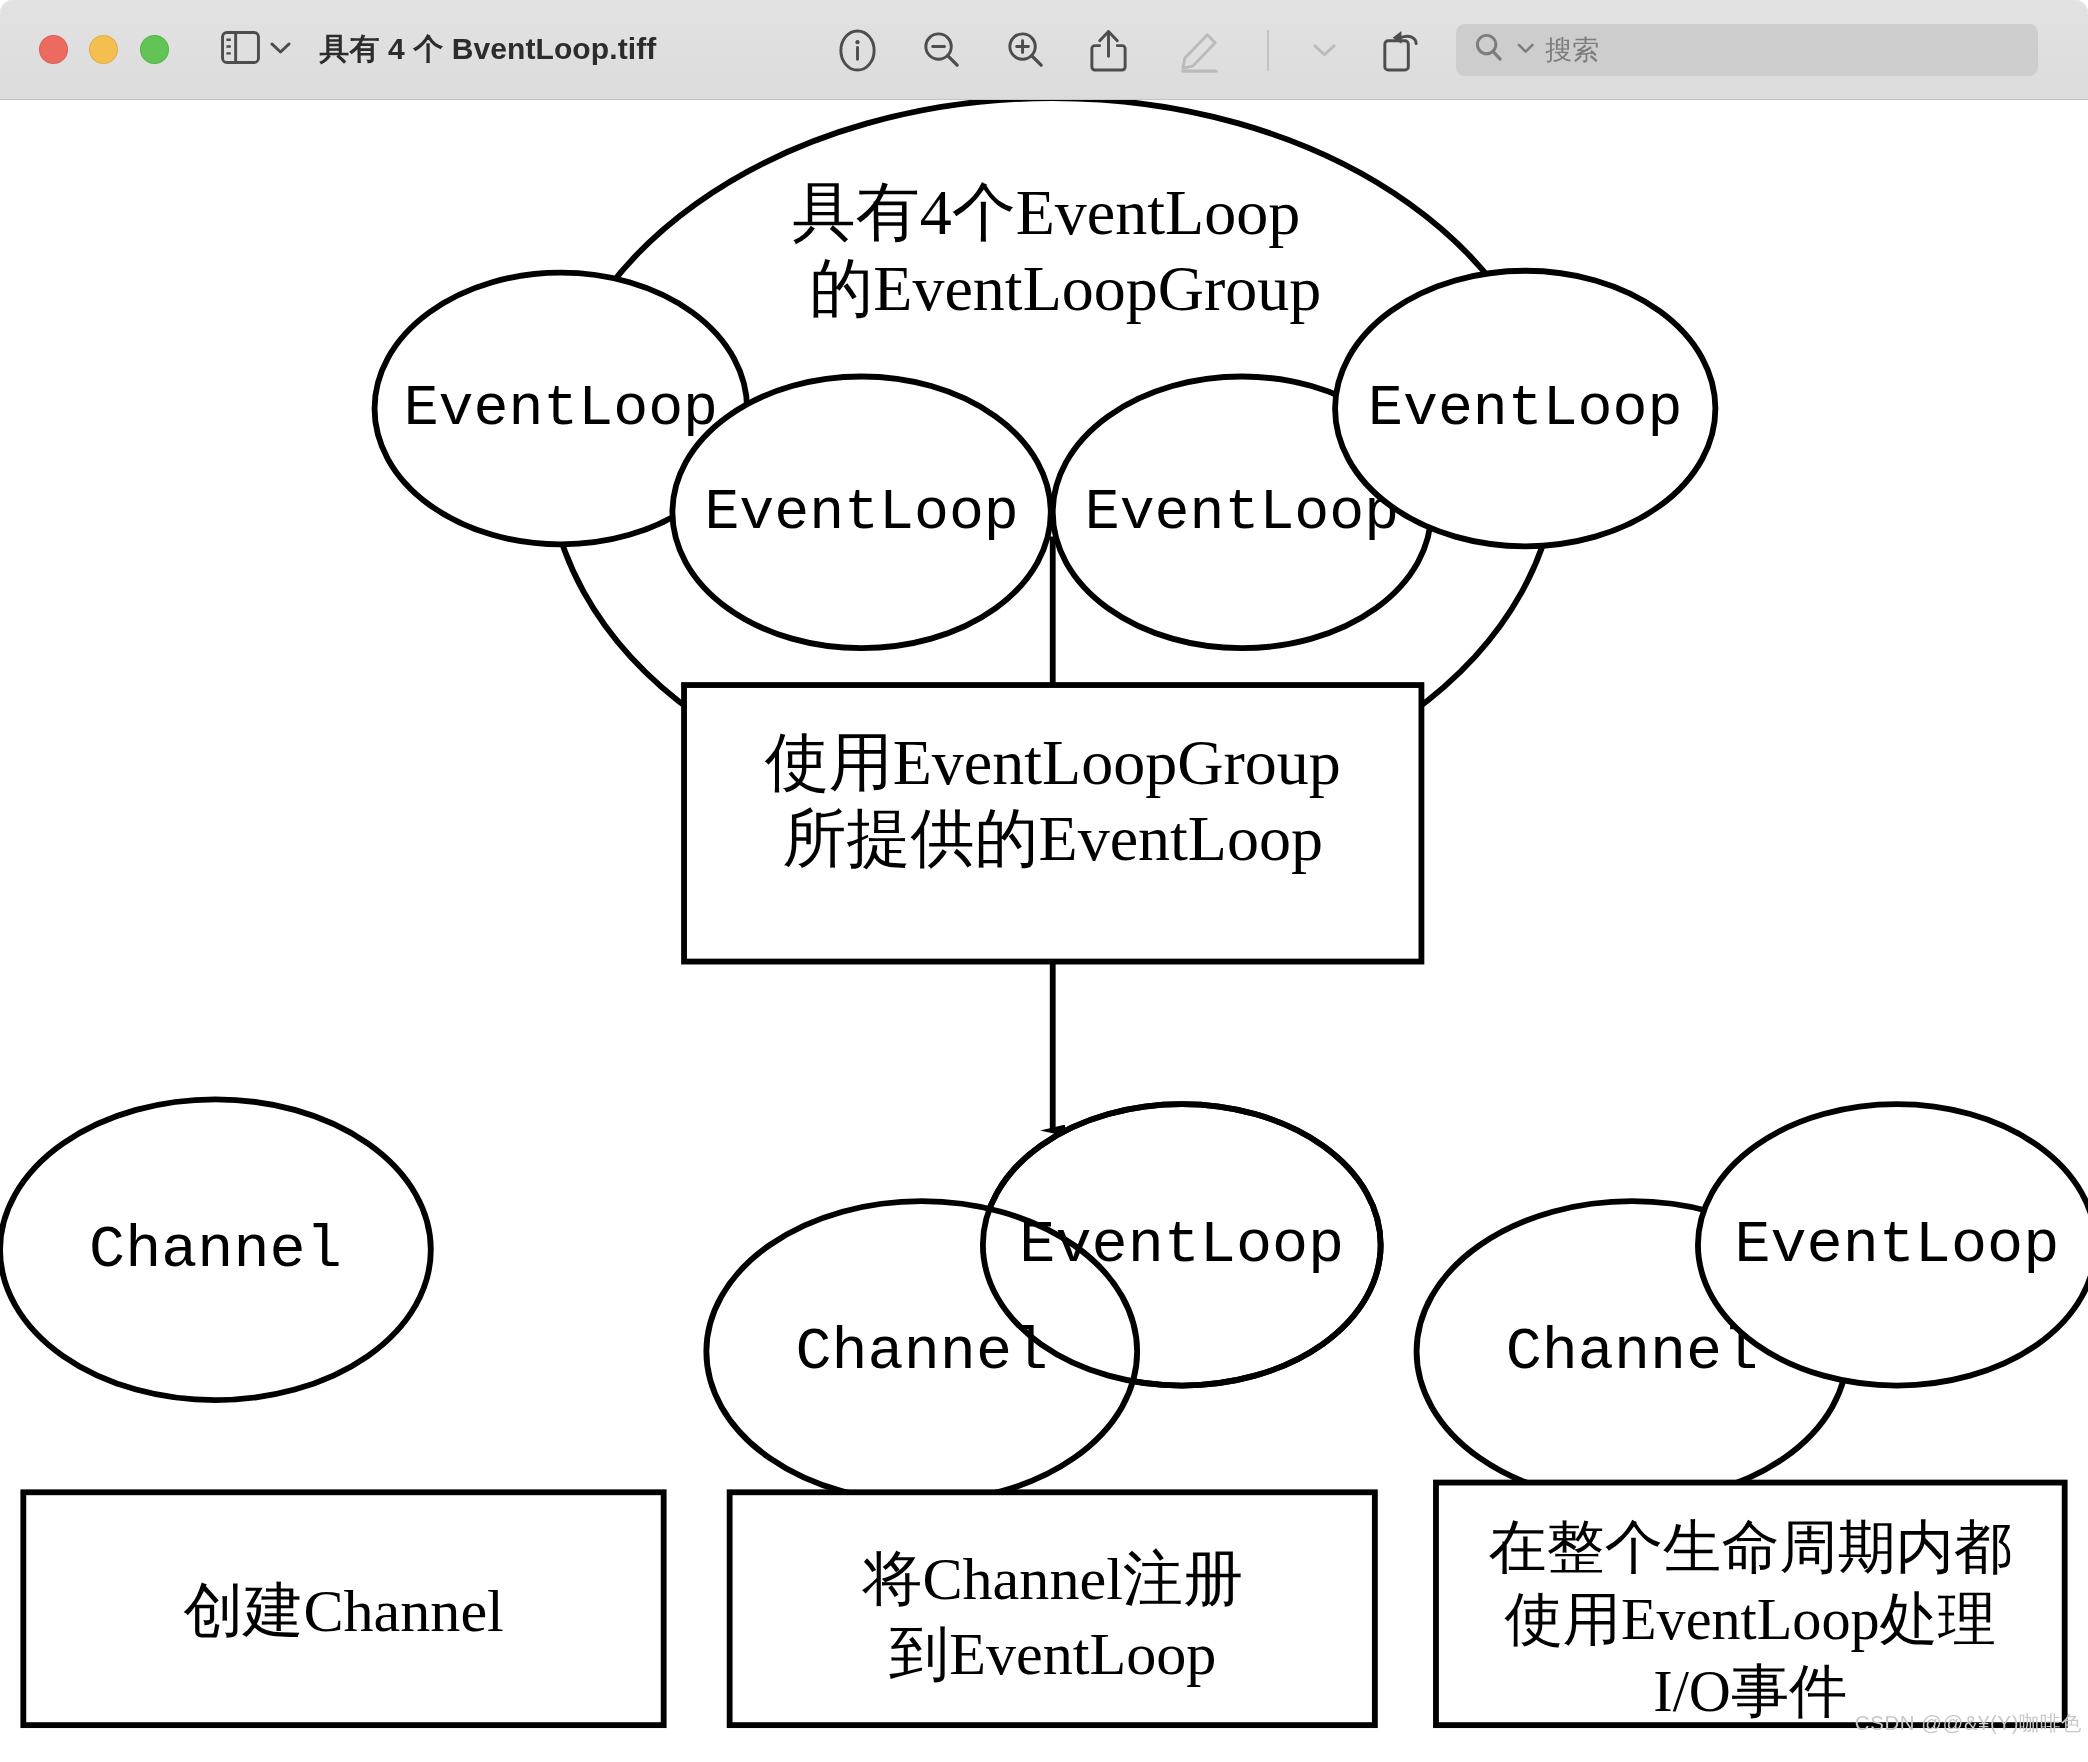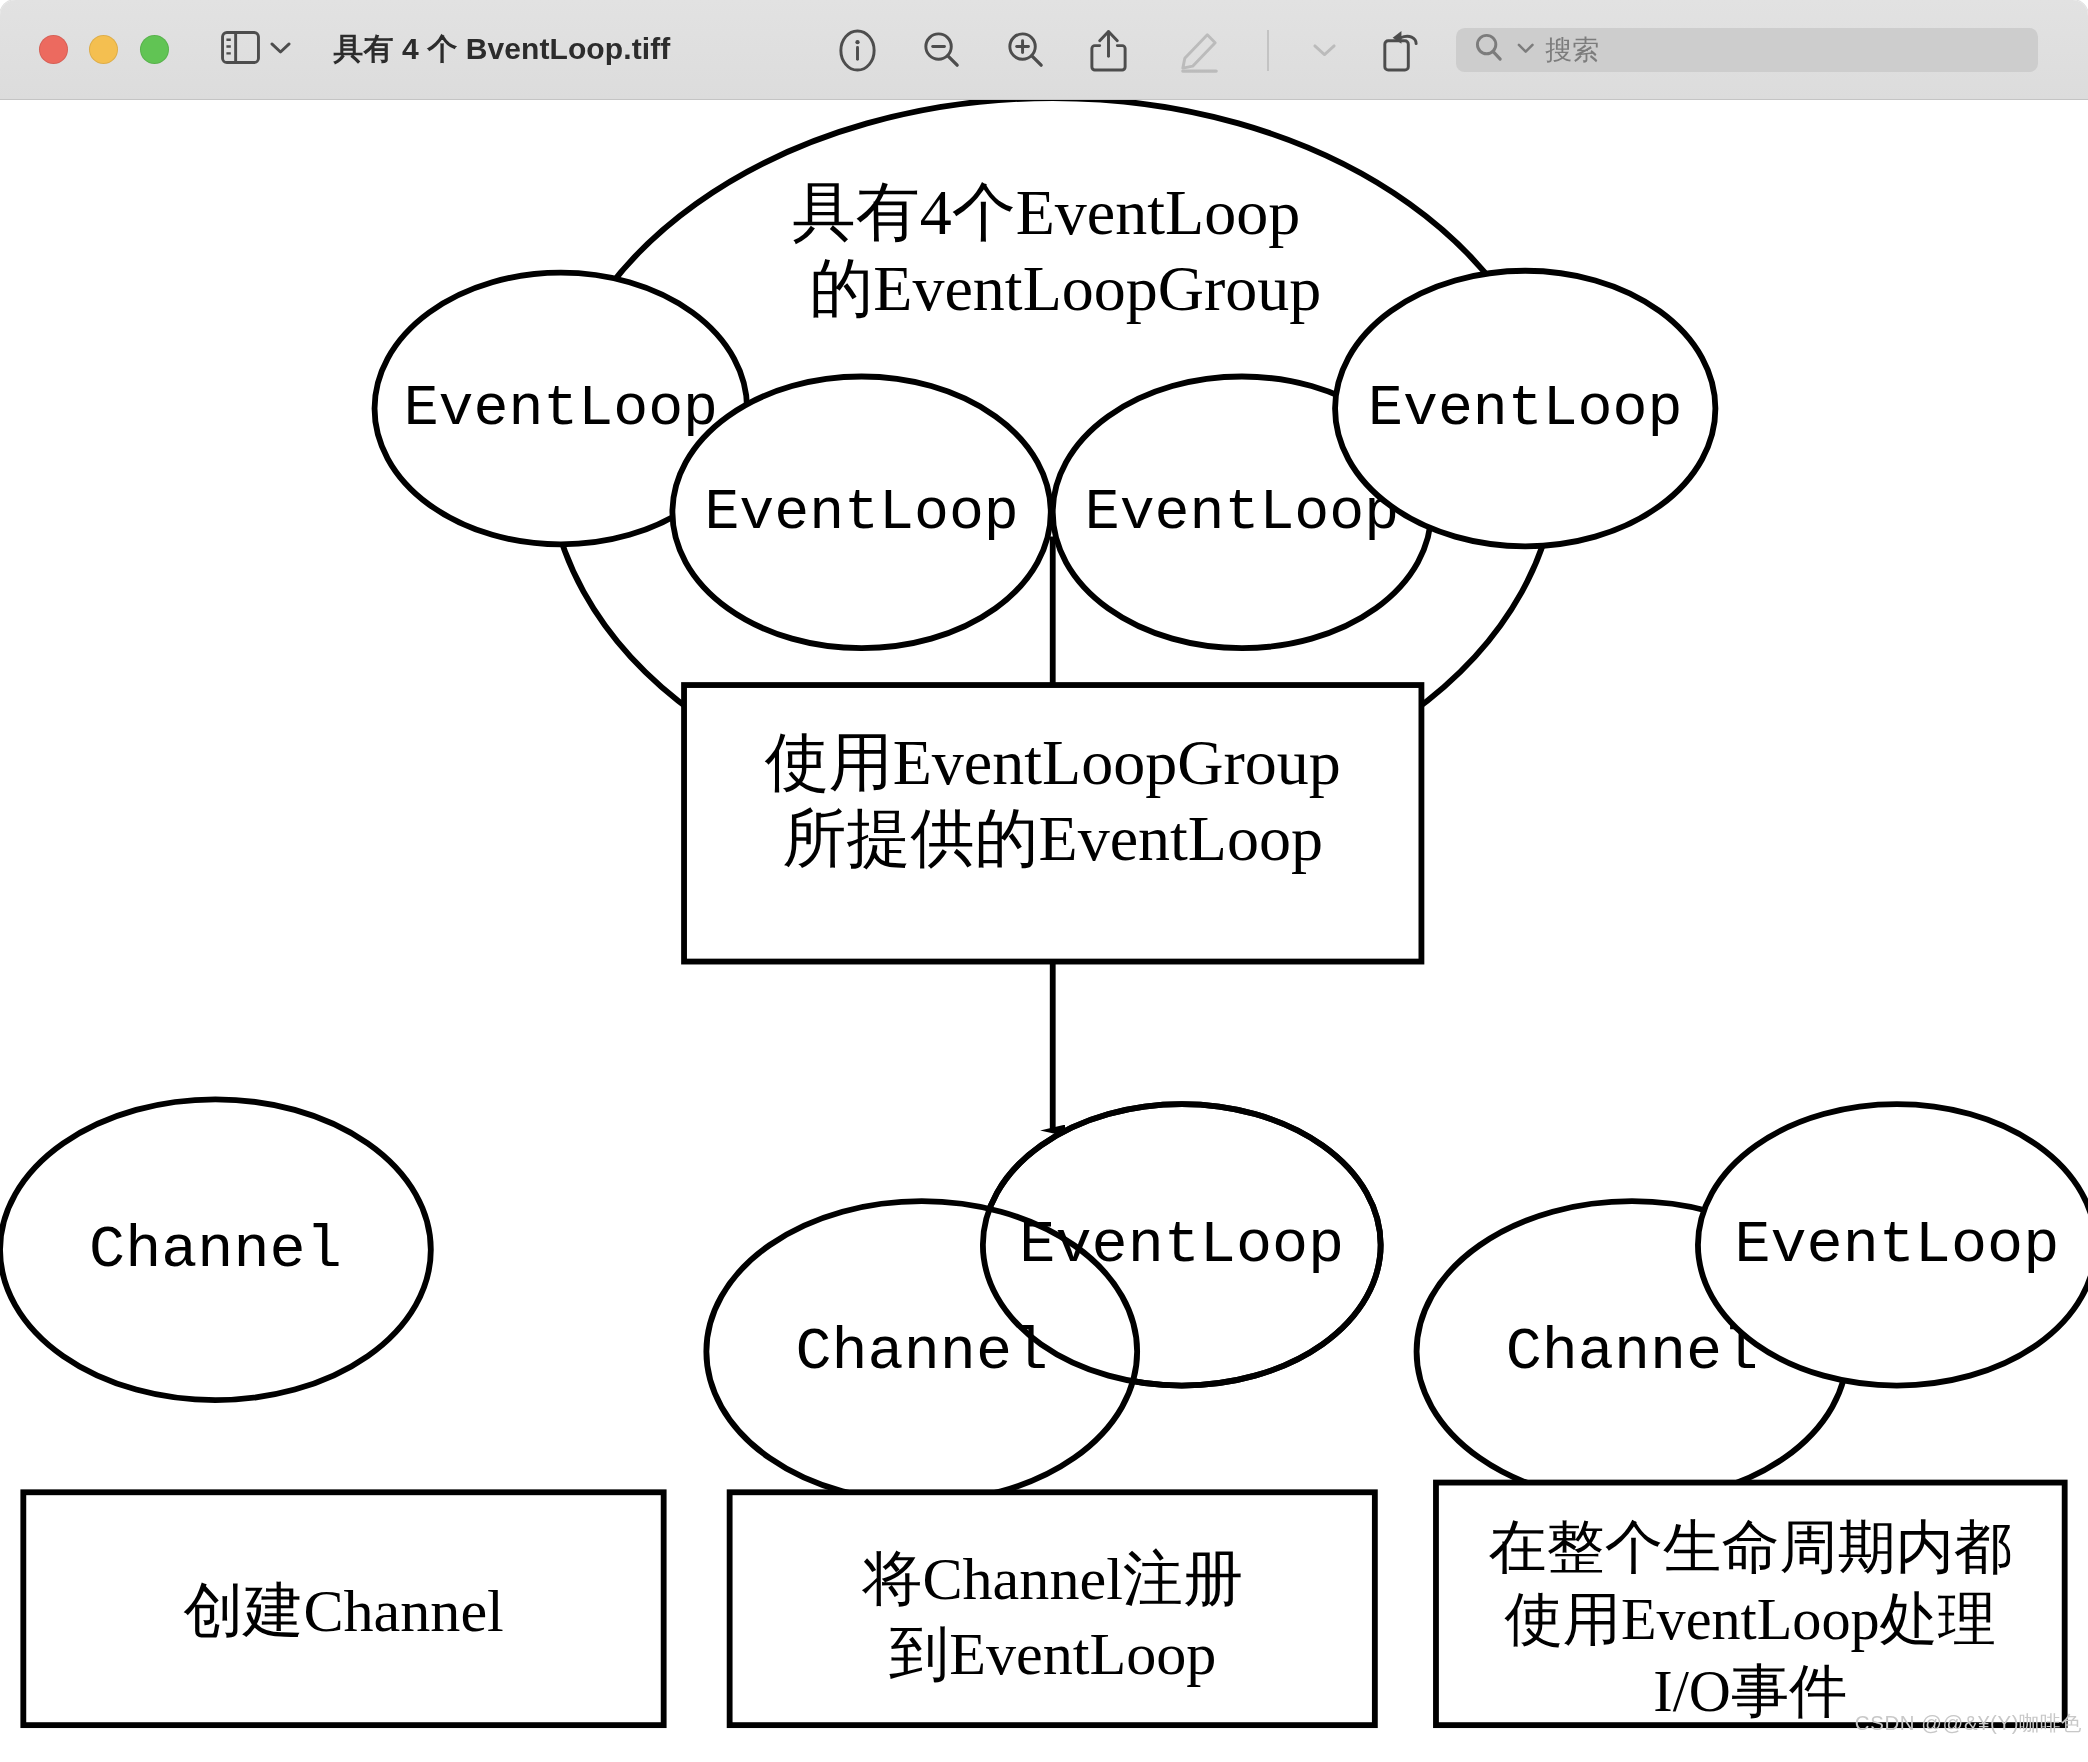--- a/index.html
+++ b/index.html
@@ -30,36 +30,36 @@
   }
   .traffic{display:flex;align-items:center;gap:21.3px;margin-left:39px;}
   .dot{width:29px;height:29px;border-radius:50%;}
   .dot.red{background:#ec6a5f;box-shadow:inset 0 0 0 1px rgba(0,0,0,.09);}
   .dot.yellow{background:#f4bf50;box-shadow:inset 0 0 0 1px rgba(0,0,0,.09);}
   .dot.green{background:#61c454;box-shadow:inset 0 0 0 1px rgba(0,0,0,.09);}
 
   .sidebar-btn{display:flex;align-items:center;gap:9.7px;margin-left:52px;cursor:default;}
 
   .doc-title{
-    margin-left:41px;
+    margin-left:27px;
     font-size:30px;font-weight:700;color:#2c2c2c;
     letter-spacing:0.1px;white-space:nowrap;
   }
 
   .tb-icons{
     position:absolute;left:835px;top:0;height:100px;
     display:flex;align-items:center;gap:39px;
   }
   .tb-icons .tb{cursor:default;display:flex;align-items:center;justify-content:center;}
   .tb.dim{opacity:.42;}
   .vsep{width:1.9px;height:41px;background:#c3c3c3;margin:0 3.9px;}
 
   .search{
     position:absolute;right:50px;top:50%;transform:translateY(-50%);
-    width:582px;height:44px;border-radius:8.7px;
+    width:582px;height:52px;border-radius:8.7px;
     background:#cdcdcd;
     display:flex;align-items:center;gap:9.7px;
     padding:0 17.5px;box-sizing:border-box;
   }
   .search .ph{font-size:27px;color:#7c7c7c;}
   .markup-pen{margin-left:5.8px;}
 
   
   .canvas{
     position:absolute;left:0;top:100px;

